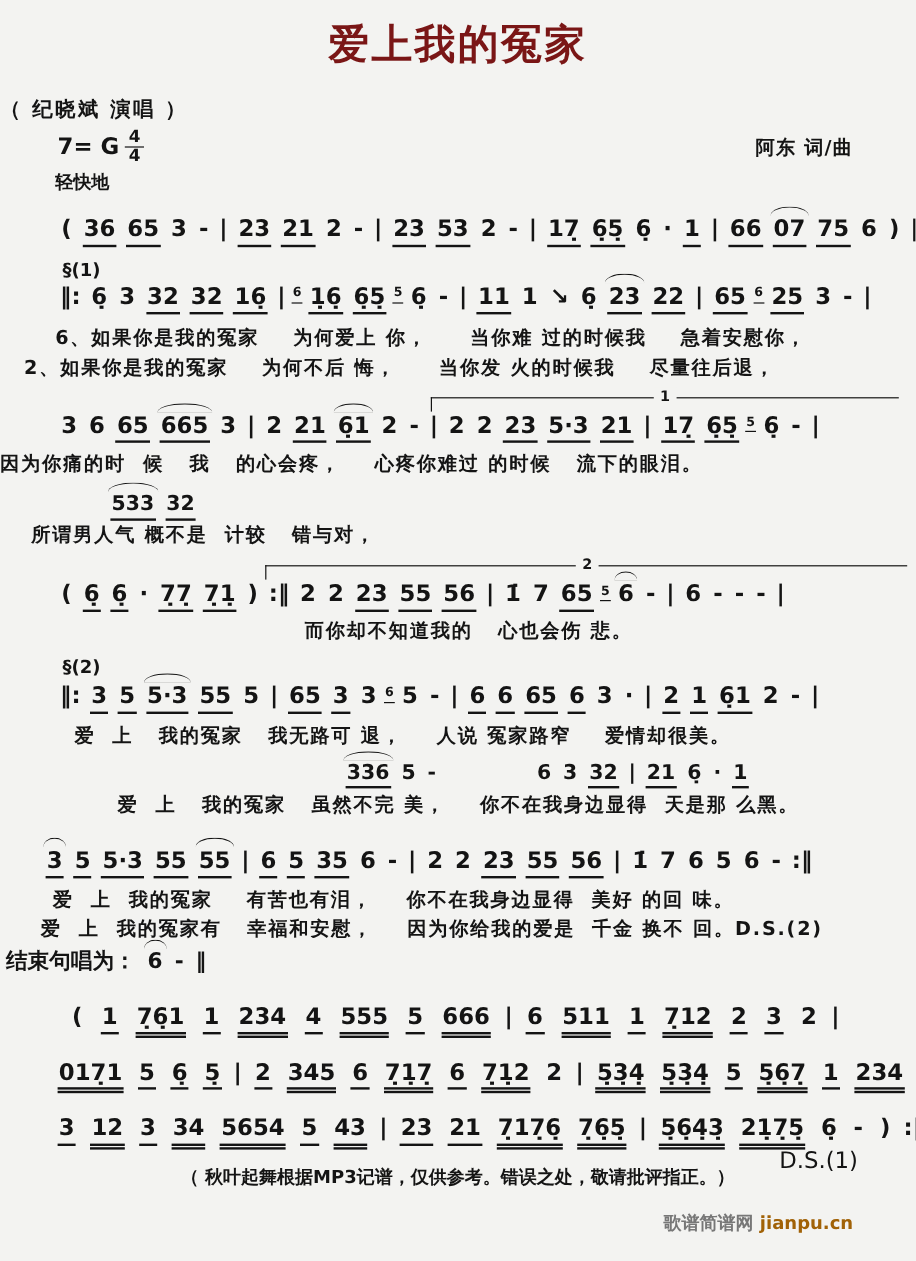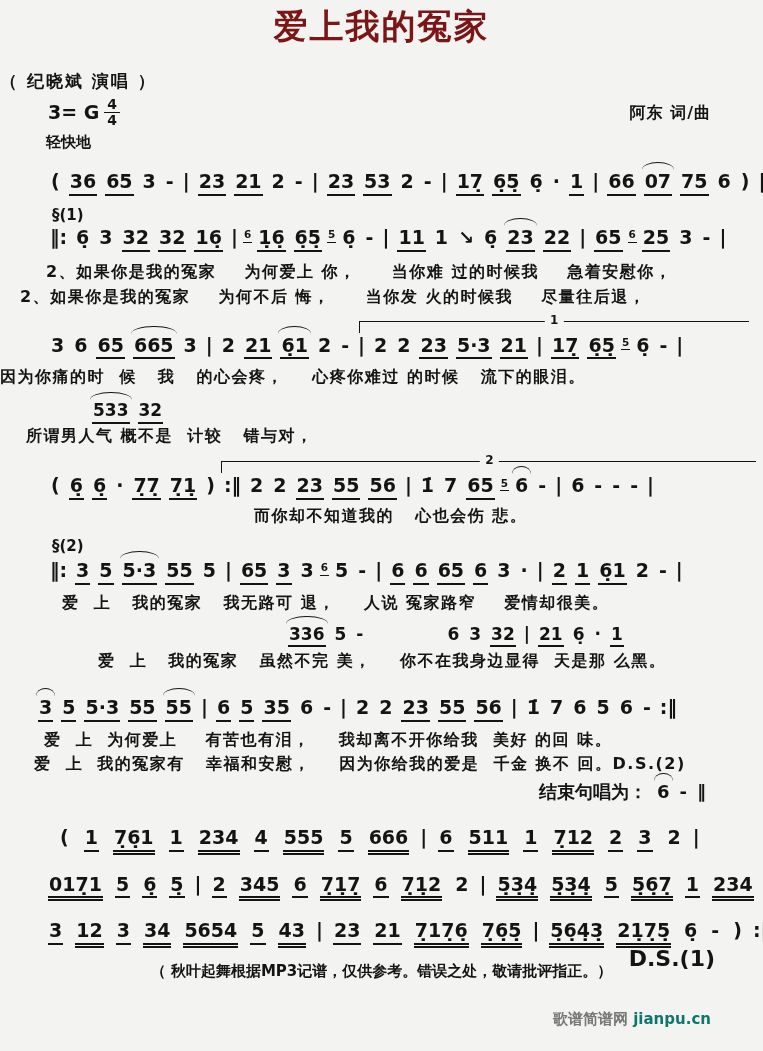--- a/index.html
+++ b/index.html
@@ -3,103 +3,103 @@
 <meta charset="utf-8">
 <style>
   html,body{margin:0;padding:0;}
   body{
     width:763px;height:1051px;position:relative;overflow:hidden;
     background:#f3f3f1;color:#141414;
     font-family:"DejaVu Sans","Liberation Sans",sans-serif;
   }
   .page{position:absolute;inset:0;}
   
-  .title{margin-top:4px;text-align:center;font-size:34px;font-weight:bold;letter-spacing:2px;}
+  .title{margin-top:14px;text-align:center;font-size:34px;font-weight:bold;letter-spacing:2px;}
   .subtitle{margin-top:20px;text-align:left;font-size:17px;font-weight:bold;letter-spacing:2px;}
   .keyrow{display:flex;justify-content:space-between;align-items:flex-start;padding:4px 52px 0 48px;}
   .keysig{font-size:19px;font-weight:bold;display:flex;align-items:center;gap:5px;}
   .meter{display:inline-flex;flex-direction:column;align-items:center;font-size:14px;line-height:1.05;font-weight:bold;}
   .meter .den{border-top:1.6px solid #141414;padding:0 3px;}
   .meter .num{padding:0 3px;}
   .credit{font-size:16px;font-weight:bold;letter-spacing:1px;margin-top:6px;}
   .tempo{padding:6px 0 0 46px;font-size:15px;font-weight:bold;}
   
   #score{padding-top:2px;}
   .row{white-space:pre;position:relative;}
   .row.music{font-size:19px;font-weight:bold;line-height:1.25;}
   .row.lyrics{font-size:16px;font-weight:bold;letter-spacing:1.5px;line-height:1.3;}
   .row.label{font-size:15px;font-weight:bold;}
-  .row.right{text-align:right;padding-right:52px;}
+  .row.right{padding-right:52px;}
   .tok{display:inline-block;position:relative;margin:0 var(--gap,4px);padding:0 1px 1px 1px;line-height:1.2;}
   .tok.bar{margin:0 3px;}
   .tok.u1{border-bottom:2px solid #141414;}
   .tok.u2{border-bottom:5px double #141414;}
   .tok.grace{font-size:0.55em;vertical-align:0.55em;margin:0 1px;border-bottom:1px solid #141414;}
   .arcline{position:absolute;left:-2px;right:-2px;top:-8px;height:7px;
     border-top:1.6px solid #141414;border-radius:50% 50% 0 0 / 100% 100% 0 0;}
   .volta{position:absolute;top:-13px;height:11px;border-top:1.2px solid #141414;border-left:1.2px solid #141414;}
   .volta span{position:absolute;left:50%;top:-9px;transform:translateX(-50%);
     background:#f3f3f1;padding:0 5px;font-size:12px;font-weight:bold;}
   
   .footrow{position:relative;text-align:center;font-size:15px;font-weight:bold;margin-top:14px;}
-  .ds1{position:absolute;right:48px;top:-16px;font-size:22px;font-weight:bold;}
+  .ds1{position:absolute;right:48px;top:-16px;font-size:19px;font-weight:normal;}
   .watermark{position:absolute;right:52px;bottom:22px;font-size:15px;font-weight:bold;color:#777;}
   .watermark .domain{font-weight:bold;}
 </style>
 </head>
 <body>
 
 <div class="page">
 
   <div class="title" style="color:#7a1616;">爱上我的冤家</div>
 
   <div class="subtitle">（ 纪晓斌 演唱 ）</div>
 
   <div class="keyrow">
     <span class="keysig">
-      <span>3= G</span>
+      <span>7= G</span>
       <span class="meter">
         <span class="num">4</span>
         <span class="den">4</span>
       </span>
     </span>
     <span class="credit">阿东  词/曲</span>
   </div>
 
   <div class="tempo">轻快地</div>
 
   <div id="score">
       <div class="row music" style="padding-left: 46px; margin-top: 16px;"><span class="tok"><span>(</span></span><span class="tok u1"><span>36</span></span><span class="tok u1"><span>65</span></span><span class="tok"><span>3</span></span><span class="tok"><span>-</span></span><span class="tok bar"><span>|</span></span><span class="tok u1"><span>23</span></span><span class="tok u1"><span>21</span></span><span class="tok"><span>2</span></span><span class="tok"><span>-</span></span><span class="tok bar"><span>|</span></span><span class="tok u1"><span>23</span></span><span class="tok u1"><span>53</span></span><span class="tok"><span>2</span></span><span class="tok"><span>-</span></span><span class="tok bar"><span>|</span></span><span class="tok u1"><span>17̣</span></span><span class="tok u1"><span>6̣5̣</span></span><span class="tok"><span>6̣</span></span><span class="tok"><span>·</span></span><span class="tok u1"><span>1</span></span><span class="tok bar"><span>|</span></span><span class="tok u1"><span>66</span></span><span class="tok u1"><span>07</span><i class="arcline"></i></span><span class="tok u1"><span>75</span></span><span class="tok"><span>6</span></span><span class="tok"><span>)</span></span><span class="tok bar"><span>|</span></span></div>
       <div class="row label" style="padding-left: 52px; margin-top: 10px;">§(1)</div>
       <div class="row music" style="padding-left: 46px; margin-top: 2px;"><span class="tok bar"><span>‖:</span></span><span class="tok"><span>6̣</span></span><span class="tok"><span>3</span></span><span class="tok u1"><span>32</span></span><span class="tok u1"><span>32</span></span><span class="tok u1"><span>16̣</span></span><span class="tok bar"><span>|</span></span><span class="tok grace"><span>6</span></span><span class="tok u1"><span>1̣6̣</span></span><span class="tok u1"><span>6̣5̣</span></span><span class="tok grace"><span>5</span></span><span class="tok"><span>6̣</span></span><span class="tok"><span>-</span></span><span class="tok bar"><span>|</span></span><span class="tok u1"><span>11</span></span><span class="tok"><span>1</span></span><span class="tok"><span>↘</span></span><span class="tok"><span>6̣</span></span><span class="tok u1"><span>23</span><i class="arcline"></i></span><span class="tok u1"><span>22</span></span><span class="tok bar"><span>|</span></span><span class="tok u1"><span>65</span></span><span class="tok grace"><span>6</span></span><span class="tok u1"><span>25</span></span><span class="tok"><span>3</span></span><span class="tok"><span>-</span></span><span class="tok bar"><span>|</span></span></div>
-      <div class="row lyrics" style="padding-left: 46px; margin-top: 10px;">2、如果你是我的冤家    为何爱上 你，     当你难 过的时候我    急着安慰你，</div>
+      <div class="row lyrics" style="padding-left: 46px; margin-top: 10px;">6、如果你是我的冤家    为何爱上 你，     当你难 过的时候我    急着安慰你，</div>
       <div class="row lyrics" style="padding-left: 20px; margin-top: 4px;">2、如果你是我的冤家    为何不后 悔，     当你发 火的时候我    尽量往后退，</div>
       <div class="row music" style="padding-left: 46px; margin-top: 26px;"><div class="volta" style="left: 47%; width: 51%;"><span>1</span></div><span class="tok"><span>3</span></span><span class="tok"><span>6</span></span><span class="tok u1"><span>65</span></span><span class="tok u1"><span>665</span><i class="arcline"></i></span><span class="tok"><span>3</span></span><span class="tok bar"><span>|</span></span><span class="tok"><span>2</span></span><span class="tok u1"><span>21</span></span><span class="tok u1"><span>6̣1</span><i class="arcline"></i></span><span class="tok"><span>2</span></span><span class="tok"><span>-</span></span><span class="tok bar"><span>|</span></span><span class="tok"><span>2</span></span><span class="tok"><span>2</span></span><span class="tok u1"><span>23</span></span><span class="tok u1"><span>5·3</span></span><span class="tok u1"><span>21</span></span><span class="tok bar"><span>|</span></span><span class="tok u1"><span>17̣</span></span><span class="tok u1"><span>6̣5̣</span></span><span class="tok grace"><span>5</span></span><span class="tok"><span>6̣</span></span><span class="tok"><span>-</span></span><span class="tok bar"><span>|</span></span></div>
       <div class="row lyrics" style="margin-top: 8px;">因为你痛的时  候   我   的心会疼，    心疼你难过 的时候   流下的眼泪。</div>
       <div class="row music" style="padding-left: 88px; margin-top: 12px; font-size: 17px;"><span class="tok u1"><span>533</span><i class="arcline"></i></span><span class="tok u1"><span>32</span></span></div>
       <div class="row lyrics" style="padding-left: 26px; margin-top: 2px;">所谓男人气 概不是  计较   错与对，</div>
       <div class="row music" style="padding-left: 46px; margin-top: 28px;"><div class="volta" style="left: 29%; width: 70%;"><span>2</span></div><span class="tok"><span>(</span></span><span class="tok u1"><span>6̣</span></span><span class="tok u1"><span>6̣</span></span><span class="tok"><span>·</span></span><span class="tok u1"><span>7̣7̣</span></span><span class="tok u1"><span>7̣1̣</span></span><span class="tok"><span>)</span></span><span class="tok bar"><span>:‖</span></span><span class="tok"><span>2</span></span><span class="tok"><span>2</span></span><span class="tok u1"><span>23</span></span><span class="tok u1"><span>55</span></span><span class="tok u1"><span>56</span></span><span class="tok bar"><span>|</span></span><span class="tok"><span>1̇</span></span><span class="tok"><span>7</span></span><span class="tok u1"><span>65</span></span><span class="tok grace"><span>5</span></span><span class="tok"><span>6</span><i class="arcline"></i></span><span class="tok"><span>-</span></span><span class="tok bar"><span>|</span></span><span class="tok"><span>6</span></span><span class="tok"><span>-</span></span><span class="tok"><span>-</span></span><span class="tok"><span>-</span></span><span class="tok bar"><span>|</span></span></div>
       <div class="row lyrics" style="padding-left: 254px; margin-top: 6px;">而你却不知道我的   心也会伤 悲。</div>
       <div class="row label" style="padding-left: 52px; margin-top: 10px;">§(2)</div>
       <div class="row music" style="padding-left: 46px; margin-top: 4px;"><span class="tok bar"><span>‖:</span></span><span class="tok u1"><span>3</span></span><span class="tok u1"><span>5</span></span><span class="tok u1"><span>5·3</span><i class="arcline"></i></span><span class="tok u1"><span>55</span></span><span class="tok"><span>5</span></span><span class="tok bar"><span>|</span></span><span class="tok u1"><span>65</span></span><span class="tok u1"><span>3</span></span><span class="tok"><span>3</span></span><span class="tok grace"><span>6</span></span><span class="tok"><span>5</span></span><span class="tok"><span>-</span></span><span class="tok bar"><span>|</span></span><span class="tok u1"><span>6</span></span><span class="tok u1"><span>6</span></span><span class="tok u1"><span>65</span></span><span class="tok u1"><span>6</span></span><span class="tok"><span>3</span></span><span class="tok"><span>·</span></span><span class="tok bar"><span>|</span></span><span class="tok u1"><span>2</span></span><span class="tok u1"><span>1</span></span><span class="tok u1"><span>6̣1</span></span><span class="tok"><span>2</span></span><span class="tok"><span>-</span></span><span class="tok bar"><span>|</span></span></div>
       <div class="row lyrics" style="padding-left: 62px; margin-top: 8px;">爱  上   我的冤家   我无路可 退，    人说 冤家路窄    爱情却很美。</div>
       <div class="row music" style="padding-left: 284px; margin-top: 10px; font-size: 17px;"><span class="tok u1"><span>336</span><i class="arcline"></i></span><span class="tok"><span>5</span></span><span class="tok"><span>-</span></span><span class="tok" style="width: 64px;"><span></span></span><span class="tok"><span>6</span></span><span class="tok"><span>3</span></span><span class="tok u1"><span>32</span></span><span class="tok bar"><span>|</span></span><span class="tok u1"><span>21</span></span><span class="tok"><span>6̣</span></span><span class="tok"><span>·</span></span><span class="tok u1"><span>1</span></span></div>
       <div class="row lyrics" style="padding-left: 98px; margin-top: 4px;">爱  上   我的冤家   虽然不完 美，    你不在我身边显得  天是那 么黑。</div>
       <div class="row music" style="padding-left: 34px; margin-top: 24px;"><span class="tok u1"><span>3</span><i class="arcline"></i></span><span class="tok u1"><span>5</span></span><span class="tok u1"><span>5·3</span></span><span class="tok u1"><span>55</span></span><span class="tok u1"><span>55</span><i class="arcline"></i></span><span class="tok bar"><span>|</span></span><span class="tok u1"><span>6</span></span><span class="tok u1"><span>5</span></span><span class="tok u1"><span>35</span></span><span class="tok"><span>6</span></span><span class="tok"><span>-</span></span><span class="tok bar"><span>|</span></span><span class="tok"><span>2</span></span><span class="tok"><span>2</span></span><span class="tok u1"><span>23</span></span><span class="tok u1"><span>55</span></span><span class="tok u1"><span>56</span></span><span class="tok bar"><span>|</span></span><span class="tok"><span>1̇</span></span><span class="tok"><span>7</span></span><span class="tok"><span>6</span></span><span class="tok"><span>5</span></span><span class="tok"><span>6</span></span><span class="tok"><span>-</span></span><span class="tok bar"><span>:‖</span></span></div>
-      <div class="row lyrics" style="padding-left: 44px; margin-top: 8px;">爱  上  为何爱上    有苦也有泪，    我却离不开你给我  美好 的回 味。</div>
+      <div class="row lyrics" style="padding-left: 44px; margin-top: 8px;">爱  上  我的冤家    有苦也有泪，    你不在我身边显得  美好 的回 味。</div>
       <div class="row lyrics" style="padding-left: 34px; margin-top: 4px;">爱  上  我的冤家有   幸福和安慰，    因为你给我的爱是  千金 换不 回。D.S.(2)</div>
       <div class="row music right" style="margin-top: 6px; font-size: 18px;"><span class="tok"><span>结束句唱为：</span></span><span class="tok"><span>6</span><i class="arcline"></i></span><span class="tok"><span>-</span></span><span class="tok"><span>‖</span></span></div>
       <div class="row music" style="padding-left: 52px; margin-top: 22px; --gap: 7px;"><span class="tok"><span>(</span></span><span class="tok u1"><span>1</span></span><span class="tok u2"><span>7̣6̣1</span></span><span class="tok u1"><span>1</span></span><span class="tok u2"><span>234</span></span><span class="tok u1"><span>4</span></span><span class="tok u2"><span>555</span></span><span class="tok u1"><span>5</span></span><span class="tok u2"><span>666</span></span><span class="tok bar"><span>|</span></span><span class="tok u1"><span>6</span></span><span class="tok u2"><span>511</span></span><span class="tok u1"><span>1</span></span><span class="tok u2"><span>7̣12</span></span><span class="tok u1"><span>2</span></span><span class="tok u1"><span>3</span></span><span class="tok"><span>2</span></span><span class="tok bar"><span>|</span></span></div>
       <div class="row music" style="padding-left: 42px; margin-top: 18px; --gap: 6px;"><span class="tok u2"><span>017̣1</span></span><span class="tok u1"><span>5</span></span><span class="tok u1"><span>6̣</span></span><span class="tok u1"><span>5̣</span></span><span class="tok bar"><span>|</span></span><span class="tok u1"><span>2</span></span><span class="tok u2"><span>345</span></span><span class="tok u1"><span>6</span></span><span class="tok u2"><span>7̣1̣7̣</span></span><span class="tok u1"><span>6</span></span><span class="tok u2"><span>7̣1̣2</span></span><span class="tok"><span>2</span></span><span class="tok bar"><span>|</span></span><span class="tok u2"><span>5̣3̣4̣</span></span><span class="tok u2"><span>5̣3̣4̣</span></span><span class="tok u1"><span>5</span></span><span class="tok u2"><span>5̣6̣7̣</span></span><span class="tok u1"><span>1</span></span><span class="tok u2"><span>234</span></span><span class="tok bar"></span></div>
       <div class="row music" style="padding-left: 42px; margin-top: 18px; --gap: 6px;"><span class="tok u1"><span>3</span></span><span class="tok u2"><span>12</span></span><span class="tok u1"><span>3</span></span><span class="tok u2"><span>34</span></span><span class="tok u2"><span>5654</span></span><span class="tok u1"><span>5</span></span><span class="tok u2"><span>43</span></span><span class="tok bar"><span>|</span></span><span class="tok u1"><span>23</span></span><span class="tok u1"><span>21</span></span><span class="tok u2"><span>7̣17̣6̣</span></span><span class="tok u2"><span>7̣6̣5̣</span></span><span class="tok bar"><span>|</span></span><span class="tok u2"><span>5̣6̣4̣3̣</span></span><span class="tok u2"><span>21̣7̣5̣</span></span><span class="tok"><span>6̣</span></span><span class="tok"><span>-</span></span><span class="tok"><span>)</span></span><span class="tok bar"><span>:‖</span></span></div>
     </div>
 
   <div class="footrow">
     <span class="ds1">D.S.(1)</span>
     <span>（ 秋叶起舞根据MP3记谱，仅供参考。错误之处，敬请批评指正。）</span>
   </div>
 
   <div class="watermark">
     <span>歌谱简谱网</span>
-    <span class="domain" style="color:#0f766e;">jianpu.cn</span>
+    <span class="domain" style="color:#a16207;">jianpu.cn</span>
   </div>
 
 </div>
 
 </body></html>

